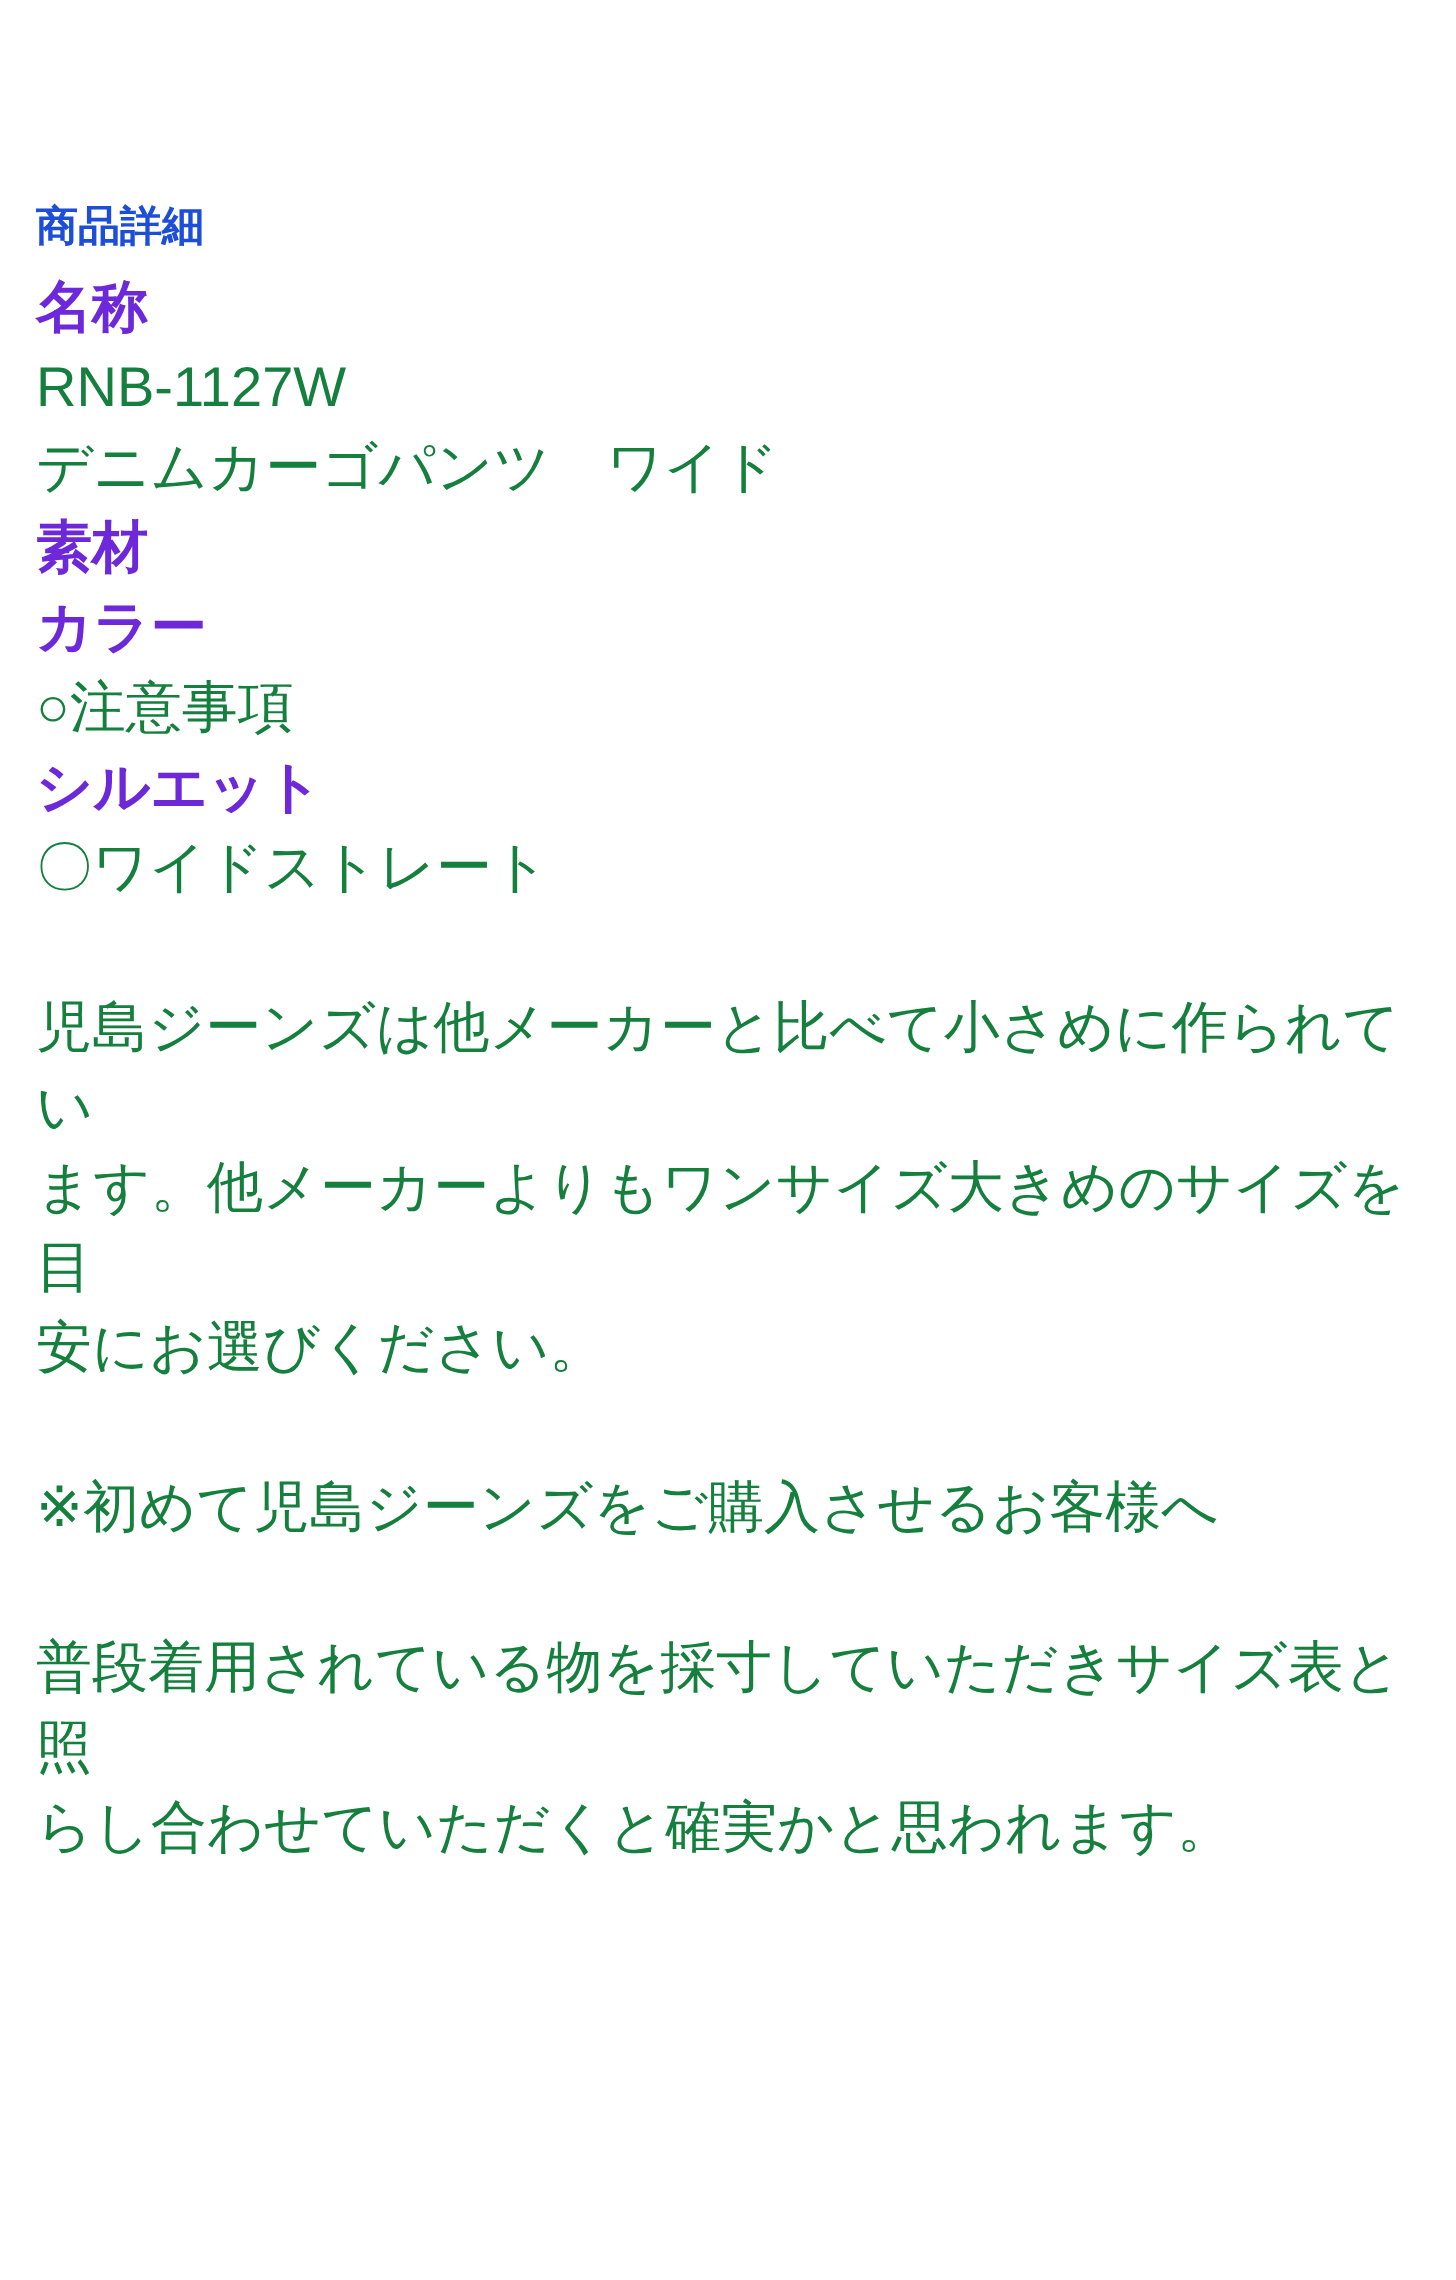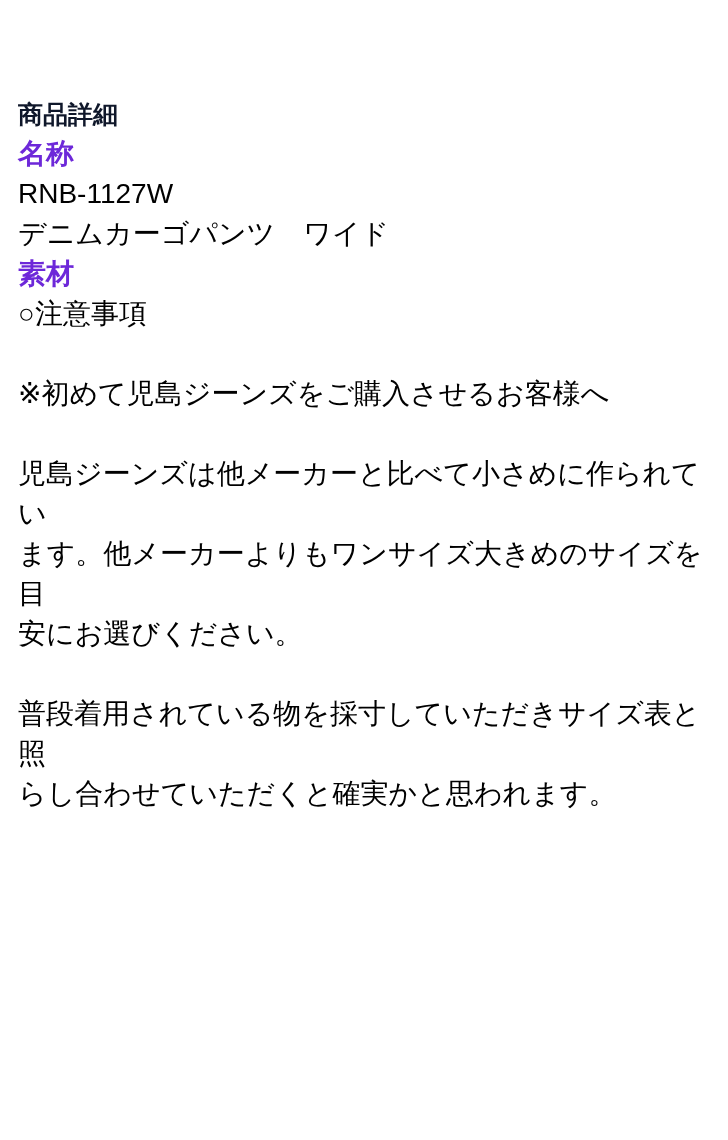--- a/index.html
+++ b/index.html
@@ -15,33 +15,33 @@
   }
   .page {
     box-sizing: border-box;
     width: 728px;
     padding: 94px 12px 0 18px;
     font-size: 28px;
     line-height: 40px;
   }
   .page-title {
     margin: 0;
-    font-size: 25px;
+    font-size: 21px;
     line-height: 40px;
     font-weight: bold;
-    color: #0f172a;
+    color: #1d4ed8;
   }
   .section-label {
     font-weight: bold;
     color: #6d28d9;
   }
   .section-value,
   .remark-paragraph {
     margin: 0;
-    color: #000000;
+    color: #15803d;
     white-space: pre-line;
   }
   .remark-spaced {
     margin-top: 40px;
   }
 </style>
 </head>
 <body>
 
 <div class="page">
@@ -52,27 +52,32 @@
     <div class="section-label">名称</div>
     <div class="section-value">RNB-1127W
 デニムカーゴパンツ　ワイド</div>
   </div>
 
   <div class="section">
     <div class="section-label">素材</div>
   </div>
 
   <div class="section">
+    <div class="section-label">カラー</div>
     <div class="section-value">○注意事項</div>
   </div>
 
 
+  <div class="section">
+    <div class="section-label">シルエット</div>
+    <div class="section-value">〇ワイドストレート</div>
+  </div>
 
   <div class="section">
-    <p class="remark-paragraph remark-spaced">※初めて児島ジーンズをご購入させるお客様へ</p>
     <p class="remark-paragraph remark-spaced">児島ジーンズは他メーカーと比べて小さめに作られてい
 ます。他メーカーよりもワンサイズ大きめのサイズを目
 安にお選びください。</p>
+    <p class="remark-paragraph remark-spaced">※初めて児島ジーンズをご購入させるお客様へ</p>
     <p class="remark-paragraph remark-spaced">普段着用されている物を採寸していただきサイズ表と照
 らし合わせていただくと確実かと思われます。</p>
   </div>
 
 </div>
 
 </body></html>

